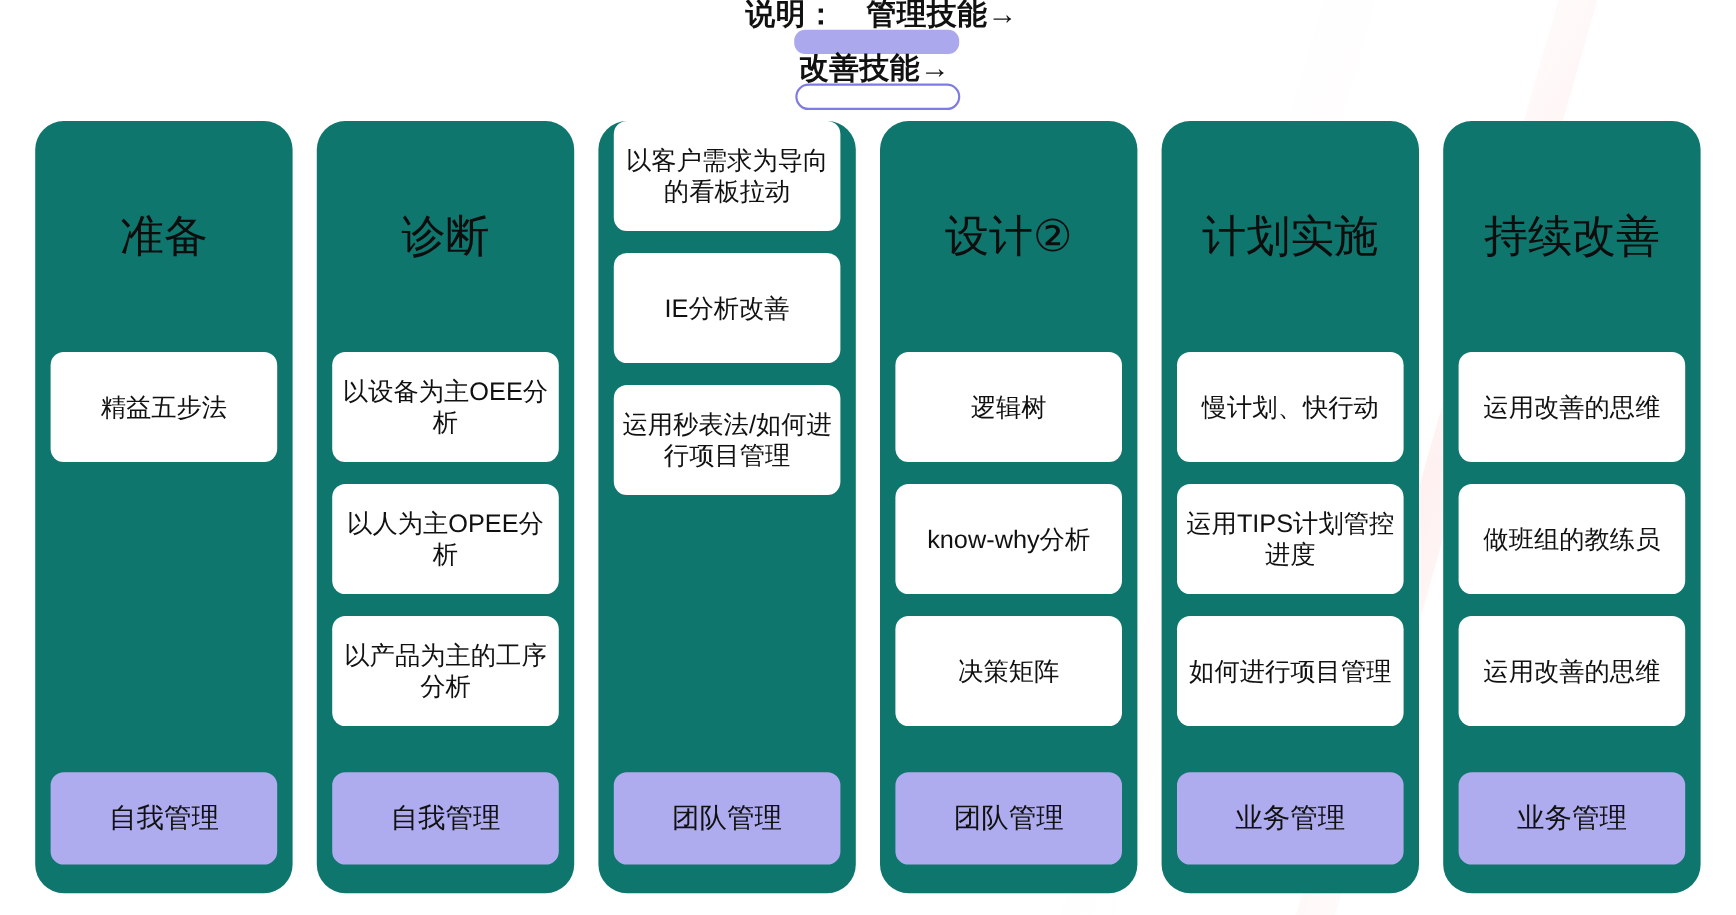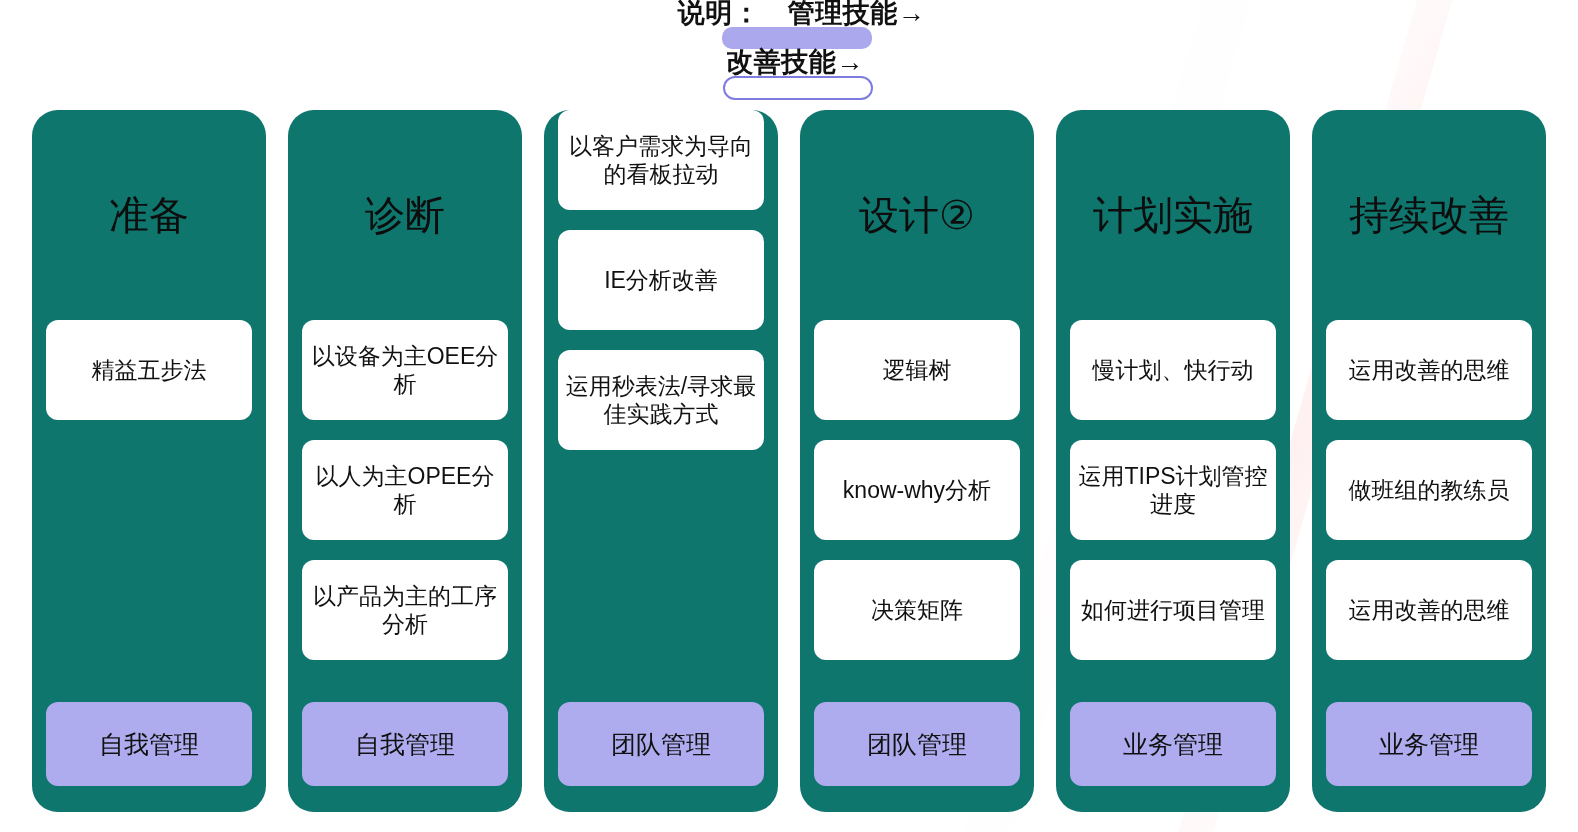--- a/index.html
+++ b/index.html
@@ -170,21 +170,21 @@
         <div class="card">以设备为主OEE分析</div>
         <div class="card">以人为主OPEE分析</div>
         <div class="card">以产品为主的工序分析</div>
         <div class="card skill">自我管理</div>
       </div>
     </div>
     <div class="column">
       <div class="cards">
         <div class="card">以客户需求为导向的看板拉动</div>
         <div class="card">IE分析改善</div>
-        <div class="card">运用秒表法/寻求最佳实践方式</div>
+        <div class="card">运用秒表法/如何进行项目管理</div>
         <div class="card skill">团队管理</div>
       </div>
     </div>
     <div class="column">
       <div class="column-title">设计②</div>
       <div class="cards">
         <div class="card">逻辑树</div>
         <div class="card">know-why分析</div>
         <div class="card">决策矩阵</div>
         <div class="card skill">团队管理</div>

